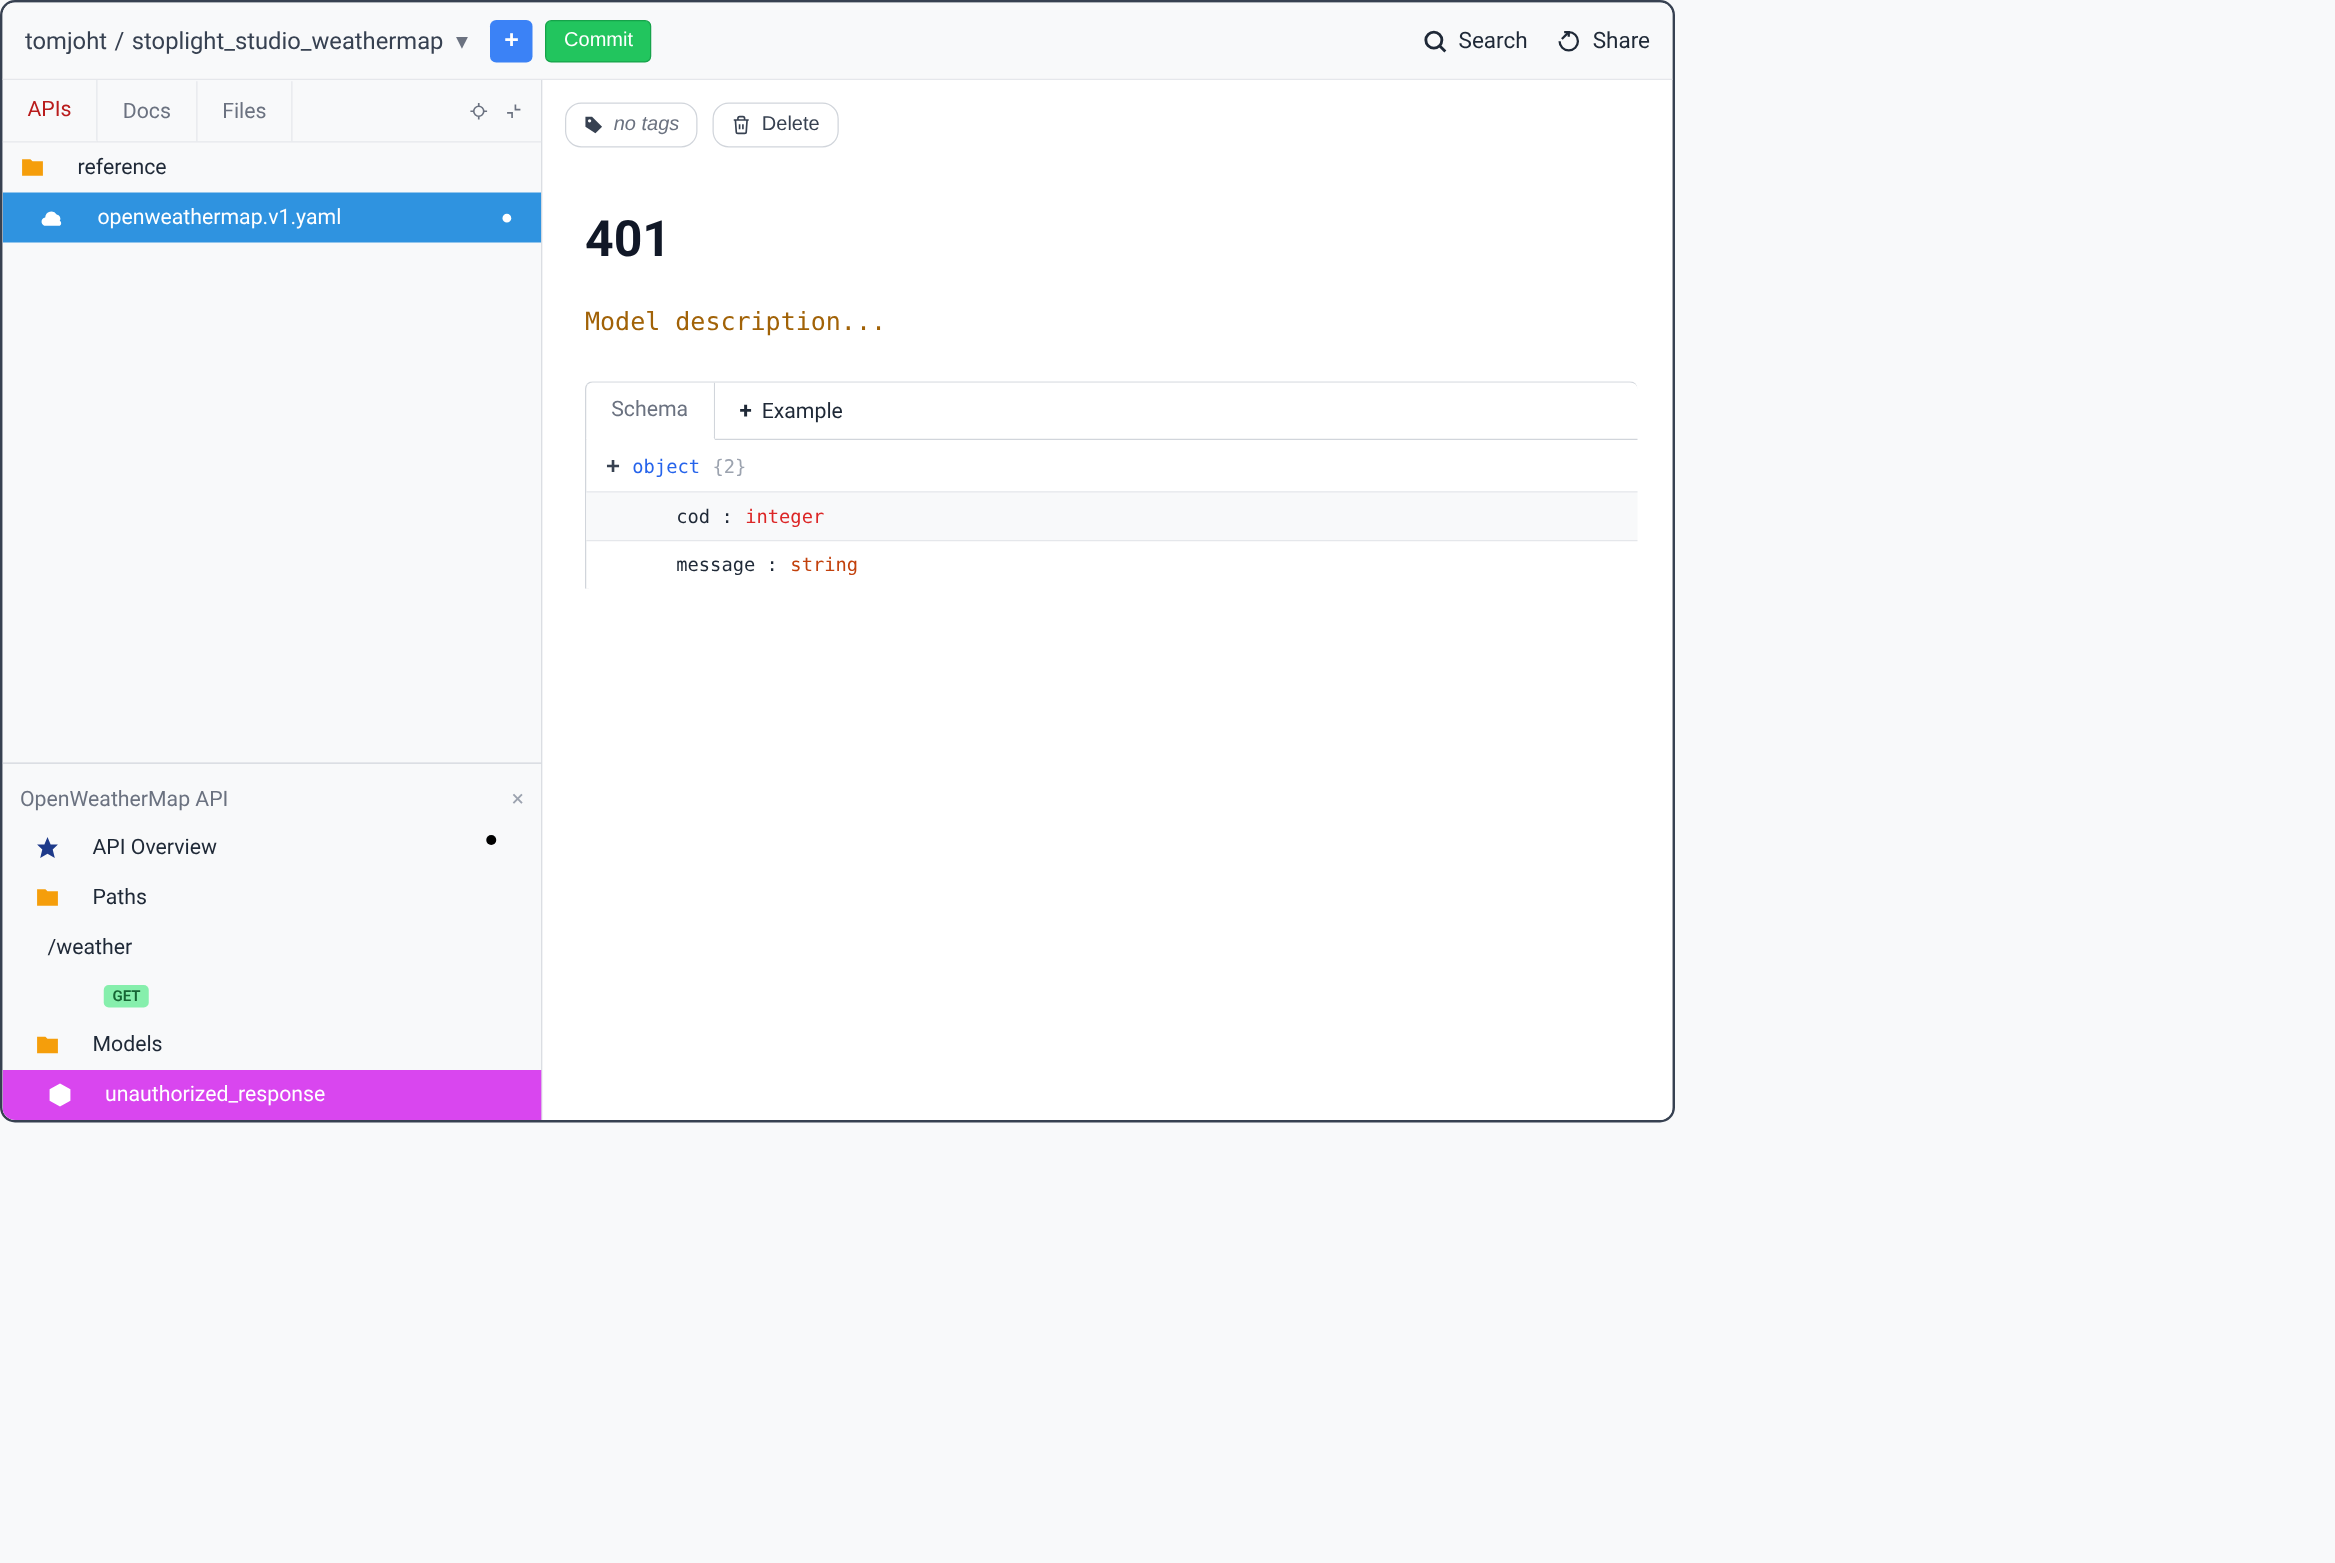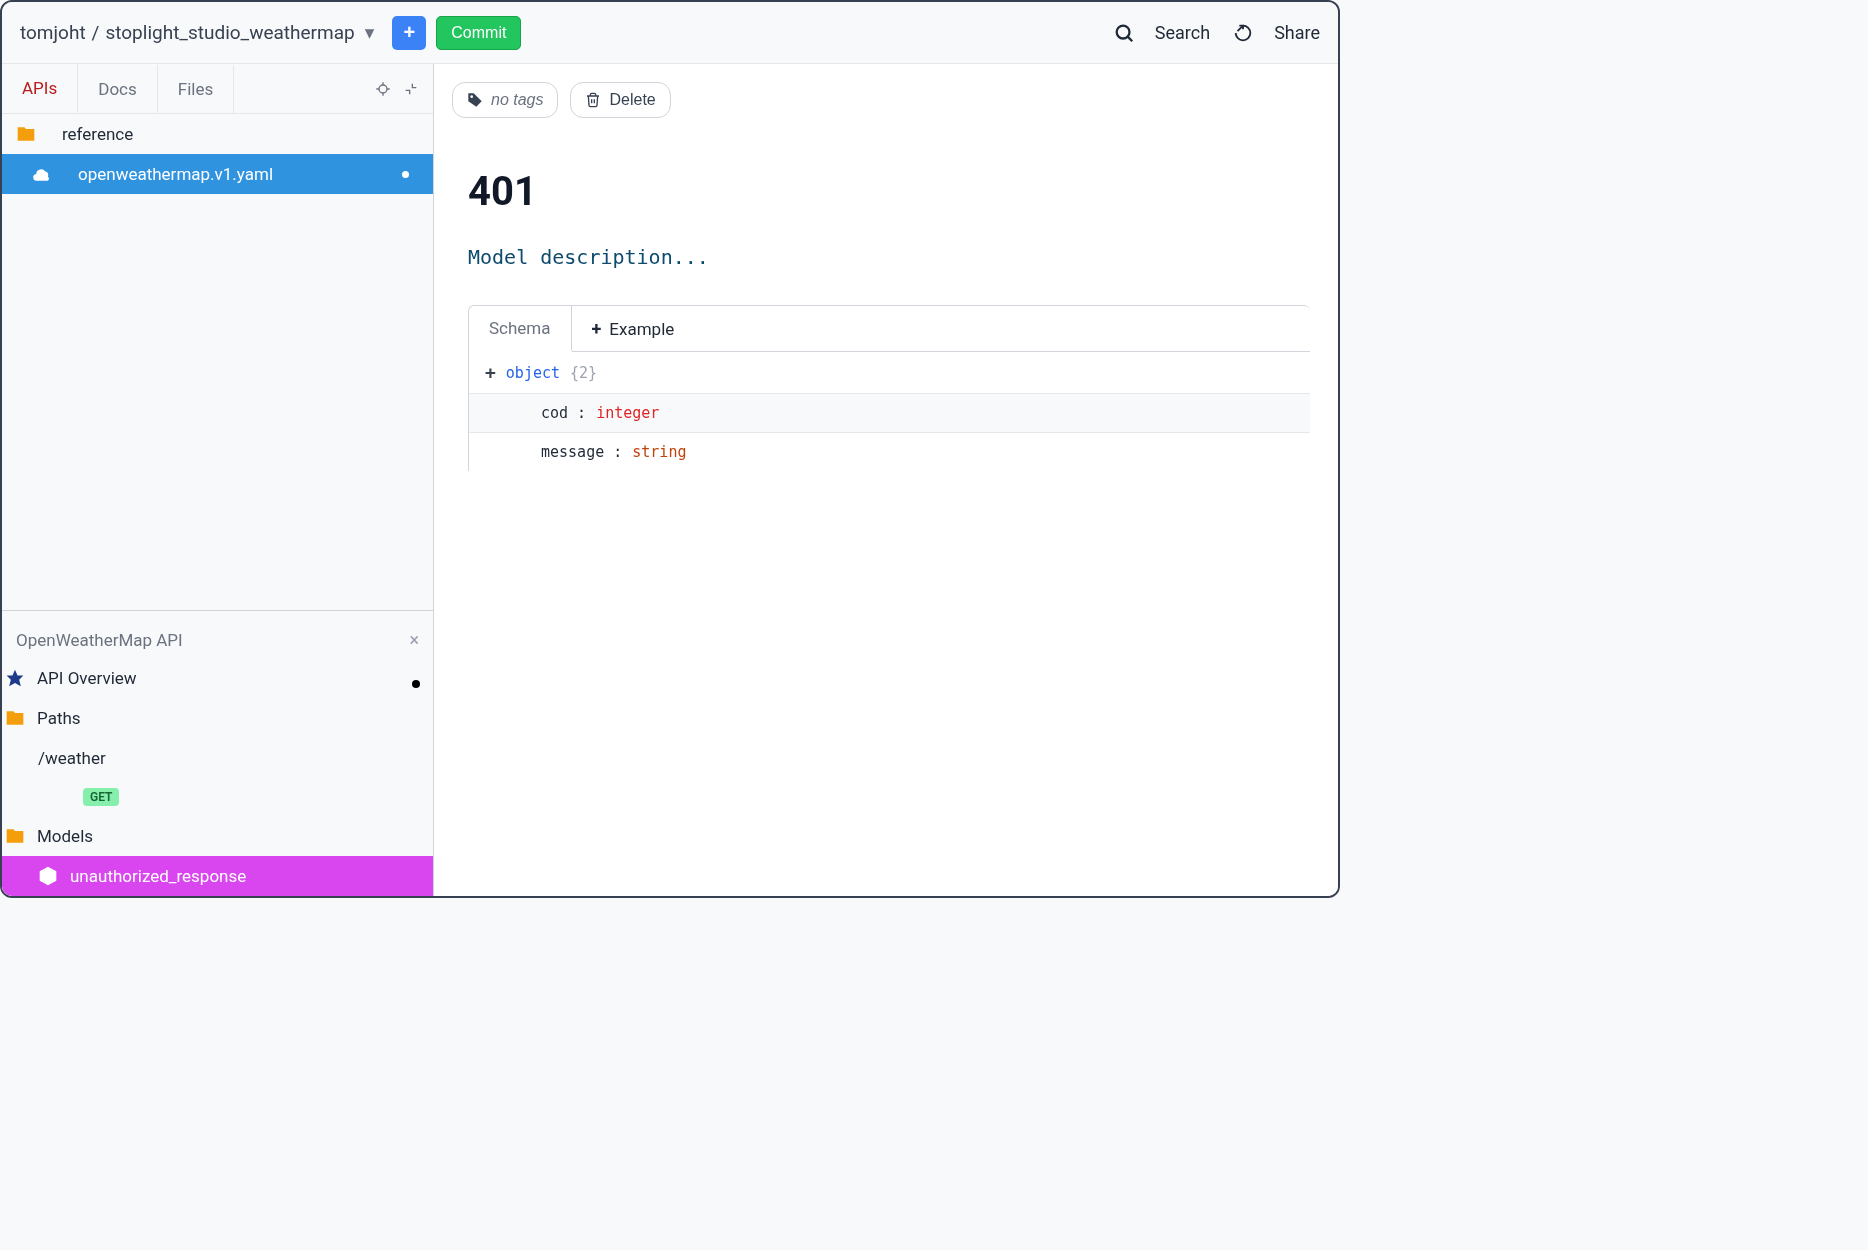--- a/index.html
+++ b/index.html
@@ -57,21 +57,21 @@
       color: white;
       border: 1px solid #16a34a;
       border-radius: 5px;
       font-size: 16px;
       cursor: pointer;
     }
     .header-spacer { flex: 1; }
     .header-action {
       display: flex;
       align-items: center;
-      gap: 20px;
+      gap: 8px;
       margin-left: 22px;
       font-size: 18px;
       color: #1f2937;
       cursor: pointer;
     }
     .header-action svg { width: 22px; height: 22px; }
     
     
     .body {
       display: flex;
@@ -143,23 +143,23 @@
     .api-title-row {
       display: flex;
       align-items: center;
       padding: 8px 14px;
       font-size: 17px;
       color: #6b7280;
     }
     .api-title-row .close { margin-left: auto; color: #9ca3af; cursor: pointer; font-size: 18px; }
     .nav-row {
       display: flex;
-      align-items: flex-end;
-      gap: 12px;
-      padding: 10px 3px;
+      align-items: flex-start;
+      gap: 26px;
+      padding: 10px 26px;
       font-size: 17px;
       cursor: pointer;
     }
     .nav-row .dot-black { margin-left: auto; margin-right: 10px; width: 8px; height: 8px; background: #000; border-radius: 50%; }
     .nav-row.indent1 { padding-left: 36px; }
     .nav-row.selected-blue { background: #d946ef; color: white; }
     .method-badge {
       background: #86efac;
       color: #166534;
       font-size: 12px;
@@ -201,21 +201,21 @@
     .content { padding: 20px 28px 20px 34px; }
     .model-title {
       font-size: 40px;
       font-weight: 700;
       margin: 20px 0 30px;
       color: #111827;
     }
     .model-desc {
       font-family: ui-monospace, "SF Mono", Menlo, monospace;
       font-size: 20px;
-      color: #0c4a6e;
+      color: #a16207;
       margin-bottom: 36px;
     }
     
     .schema-panel {
       border: 1px solid #d1d5db;
       border-radius: 6px 6px 0 0;
       border-right: none;
       border-bottom: none;
     }
     .schema-tabs {

